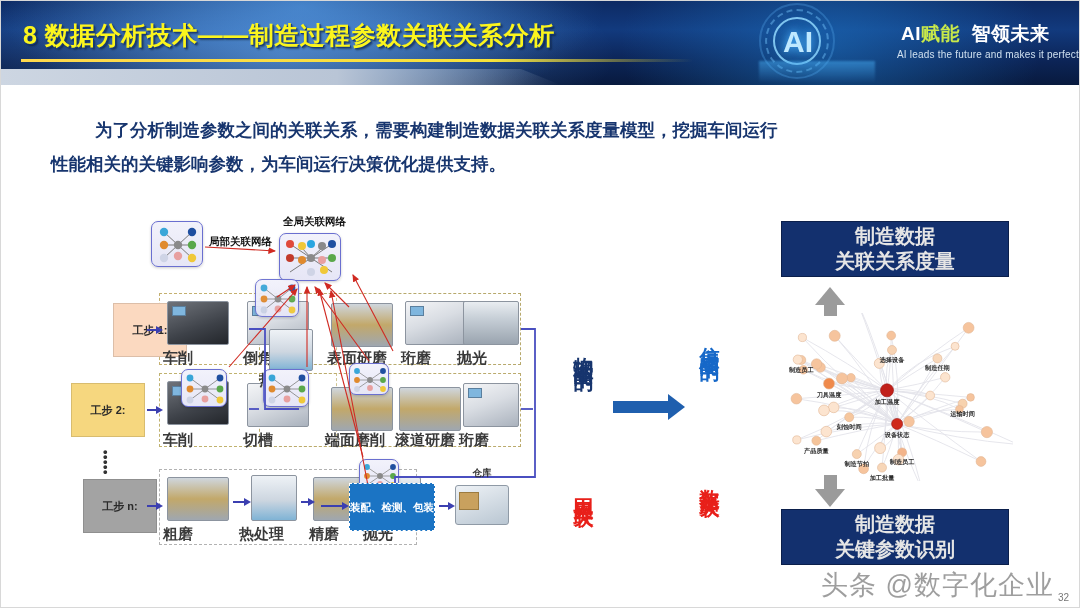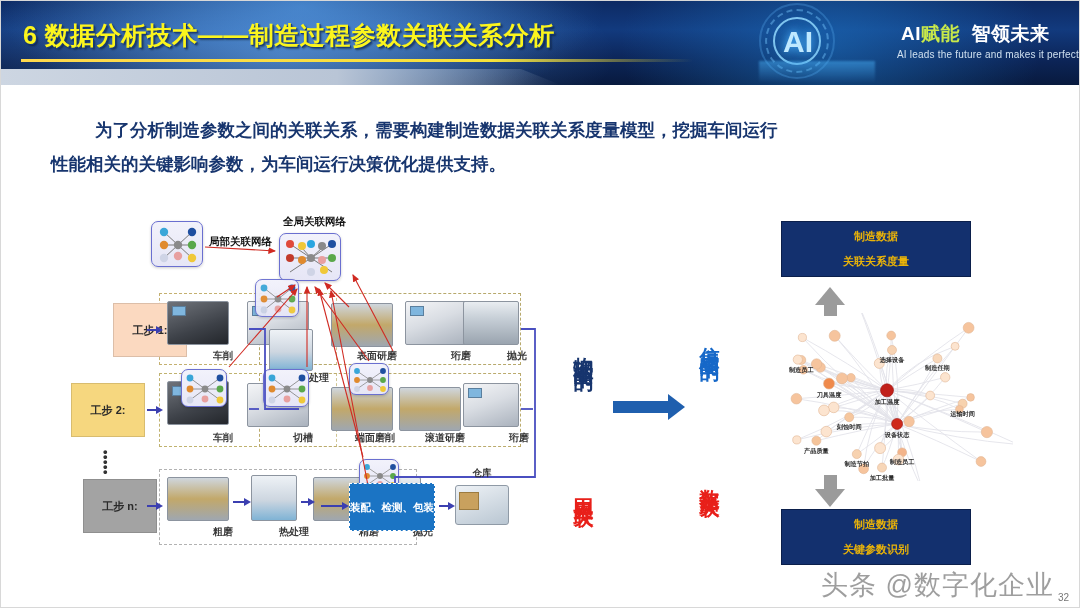--- a/index.html
+++ b/index.html
@@ -113,22 +113,22 @@
     background: linear-gradient(160deg,#f4f5f7 0%, #d9dde3 45%, #aab2bd 100%);
     border:1px solid #8c949f; border-radius:2px;
   }
   .machine.dark { background: linear-gradient(160deg,#6f737a 0%, #3d4148 60%, #23262b 100%); }
   .machine.furn { background: linear-gradient(180deg,#eef2f6 0%, #cdd6e0 55%, #7fb3d5 100%); }
   .machine.conv { background: linear-gradient(180deg,#cfd6dd 0%, #c2a86a 50%, #9fa7b0 100%); }
   .machine.cab  { background: linear-gradient(180deg,#e9edf1 0%, #c6ced6 40%, #9aa4af 100%); }
   .machine .scr { position:absolute; left:4px; top:4px; width:14px; height:10px; background:#7fb6de; border:1px solid #5a7f9e; }
 
   .mcap {
-    position:absolute; width: 70px; text-align:right;
-    font-size: 10px; font-weight:700; color:#3a3a3a; white-space:nowrap;
+    position:absolute; width: 70px; text-align:left;
+    font-size: 15px; font-weight:700; color:#3a3a3a; white-space:nowrap;
   }
 
   .netbox {
     position:absolute; border:1.6px solid #6a6fd0; border-radius:7px;
     background: linear-gradient(180deg,#f2f2fb,#e6e6f6);
     box-shadow: 0 1px 3px rgba(0,0,0,.2);
   }
   .netbox svg { display:block; }
   .netlabel {
     position:absolute; font-size: 10.5px; font-weight:700; color:#111; white-space:nowrap;
@@ -170,24 +170,24 @@
   #mid-arrow {
     position:absolute; left: 612px; top: 400px; width: 56px; height: 12px; background:#1f5fae;
   }
   #mid-arrow::after {
     content:""; position:absolute; right:-16px; top:-7px;
     border-left:17px solid #1f5fae; border-top:13px solid transparent; border-bottom:13px solid transparent;
   }
 
   
   .navy-box {
-    position:absolute; width: 190px; height: 56px;
+    position:absolute; width: 228px; height: 56px;
     background:#13306e; border:1px solid #0b1f4b;
     display:flex; align-items:center; justify-content:center; text-align:center;
-    color:#eab308; font-size: 11px; font-weight:700; line-height: 25px;
+    color:#e5e5e5; font-size: 20px; font-weight:700; line-height: 25px;
   }
   #box-top { left: 780px; top: 220px; }
   #box-bot { left: 780px; top: 508px; }
 
   .gray-arrow-up {
     position:absolute; left: 814px; top: 286px; width: 0; height:0;
     border-left: 15px solid transparent; border-right: 15px solid transparent;
     border-bottom: 18px solid #9b9b9b;
   }
   .gray-arrow-up-stem { position:absolute; left: 823px; top: 303px; width: 13px; height: 12px; background:#9b9b9b; }
@@ -214,21 +214,21 @@
     position:absolute; right: 10px; bottom: 4px; font-size: 10px; color:#777;
   }
 </style>
 </head>
 <body>
 
 <div id="slide">
 
   <div id="header">
     <div class="hdr-glow"></div>
-    <div id="title-text">6 数据分析技术——制造过程参数关联关系分析</div>
+    <div id="title-text">8 数据分析技术——制造过程参数关联关系分析</div>
     <div id="title-underline"></div>
     <div id="hdr-ribbon"></div>
 
     <div id="ai-emblem">
       <div class="ring" id="ring3"></div>
       <div class="ring" id="ring1"></div>
       <div class="ring" id="ring2"></div>
       <div id="ai-glyph">AI</div>
       <div id="ai-base"></div>
     </div>

